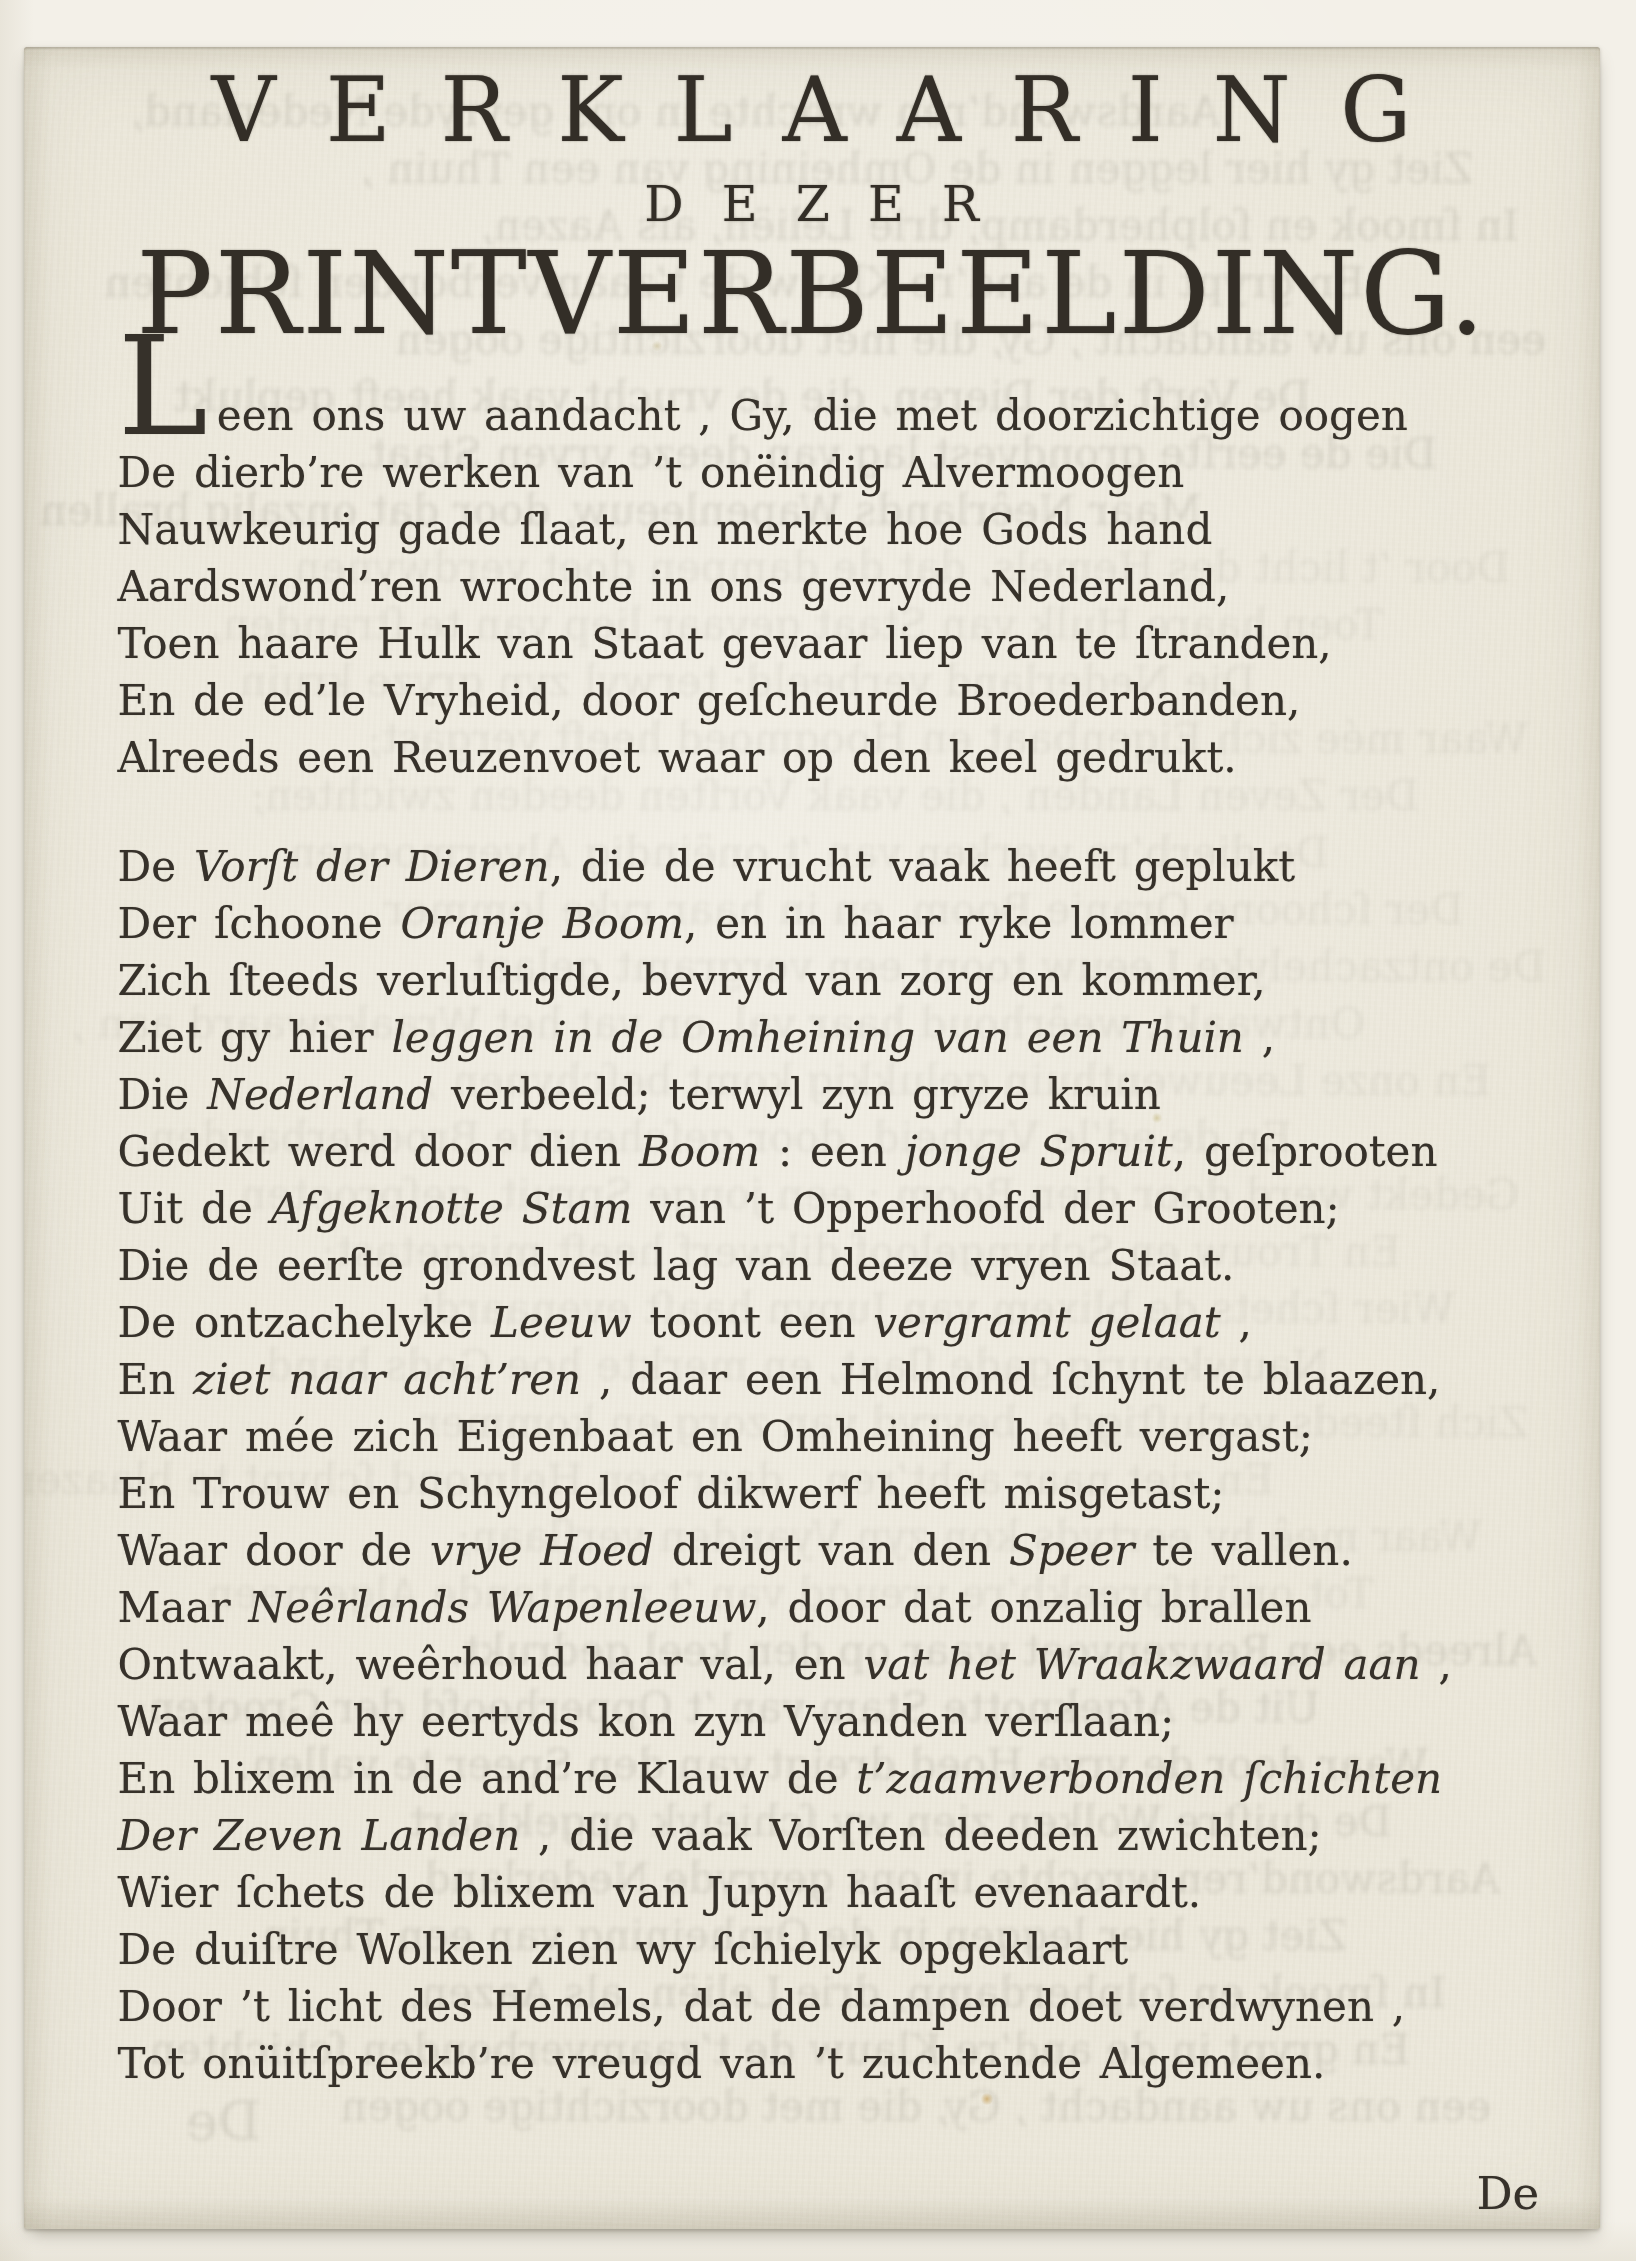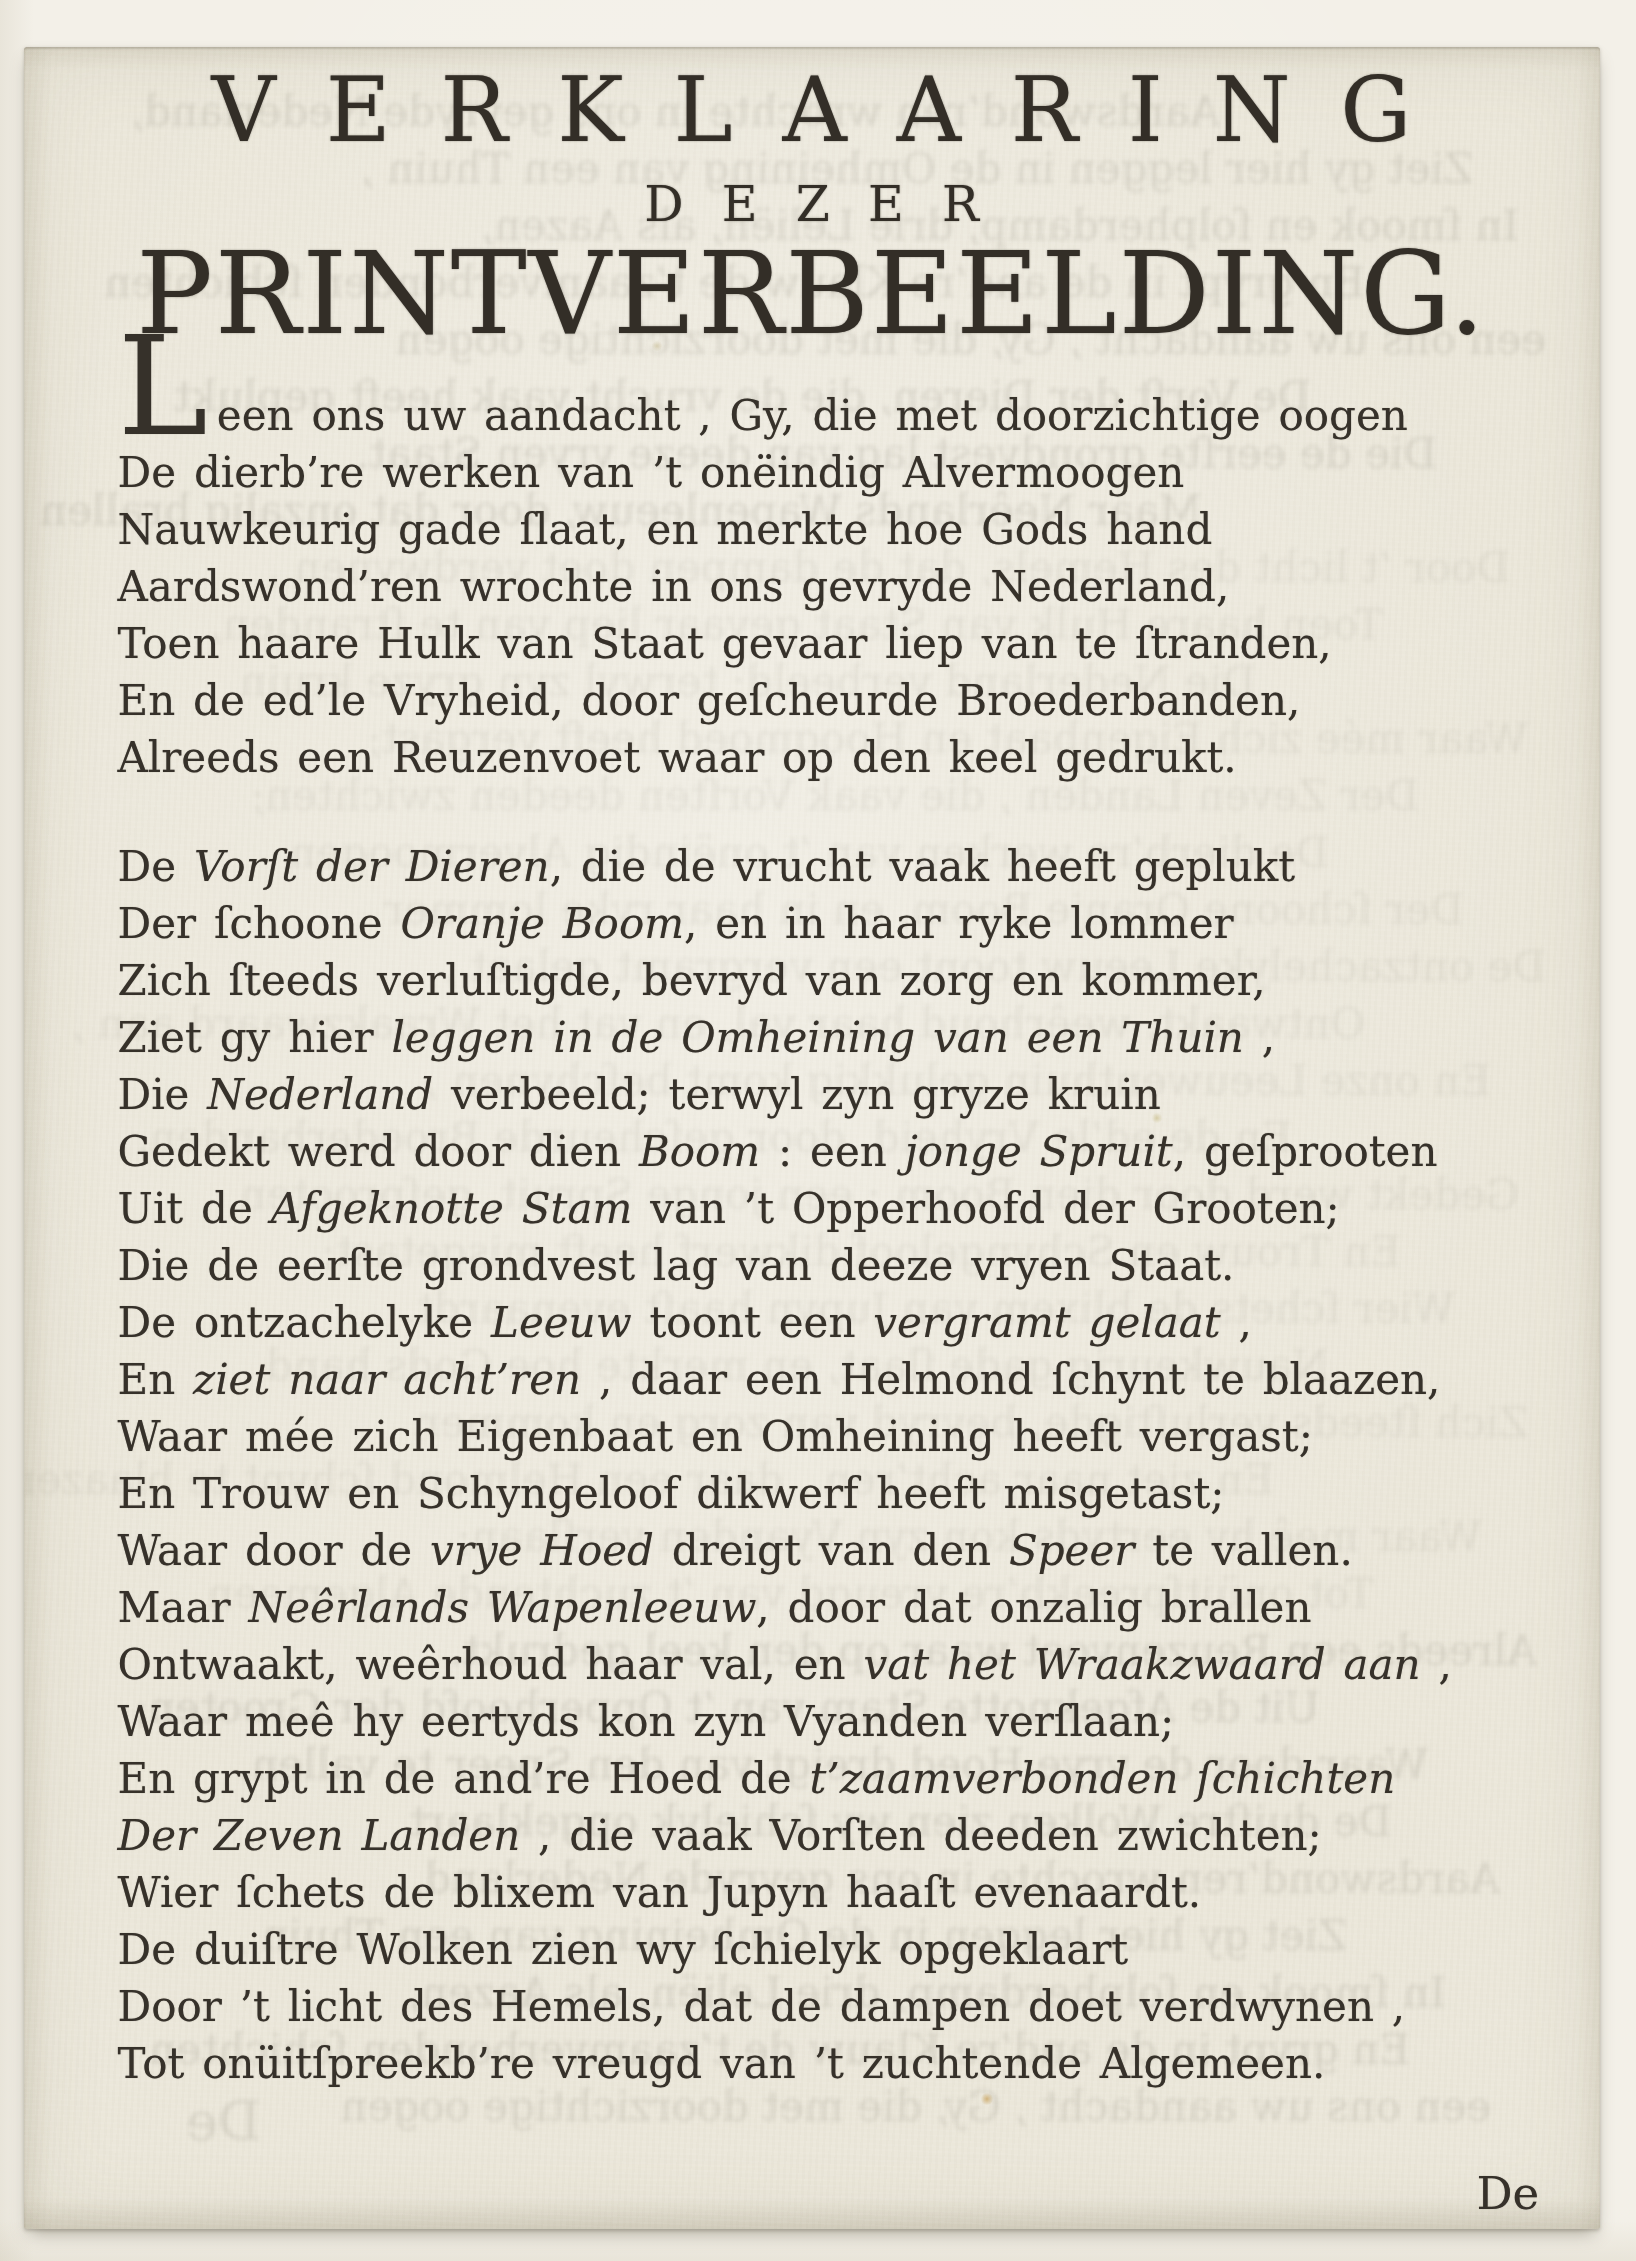--- a/index.html
+++ b/index.html
@@ -161,21 +161,21 @@
             <div class="line"><span>Uit de </span><span class="it">Afgeknotte Stam</span><span> van ’t Opperhoofd der Grooten;</span></div>
             <div class="line"><span>Die de eerſte grondvest lag van deeze vryen Staat.</span></div>
             <div class="line"><span>De ontzachelyke </span><span class="it">Leeuw</span><span> toont een </span><span class="it">vergramt gelaat</span><span> ,</span></div>
             <div class="line"><span>En </span><span class="it">ziet naar acht’ren</span><span> , daar een Helmond ſchynt te blaazen,</span></div>
             <div class="line"><span>Waar mée zich Eigenbaat en Omheining heeft vergast;</span></div>
             <div class="line"><span>En Trouw en Schyngeloof dikwerf heeft misgetast;</span></div>
             <div class="line"><span>Waar door de </span><span class="it">vrye Hoed</span><span> dreigt van den </span><span class="it">Speer</span><span> te vallen.</span></div>
             <div class="line"><span>Maar </span><span class="it">Neêrlands Wapenleeuw</span><span>, door dat onzalig brallen</span></div>
             <div class="line"><span>Ontwaakt, weêrhoud haar val, en </span><span class="it">vat het Wraakzwaard aan</span><span> ,</span></div>
             <div class="line"><span>Waar meê hy eertyds kon zyn Vyanden verſlaan;</span></div>
-            <div class="line"><span>En grypt in de and’re Hoed de </span><span class="it">t’zaamverbonden ſchichten</span></div>
+            <div class="line"><span>En blixem in de and’re Klauw de </span><span class="it">t’zaamverbonden ſchichten</span></div>
             <div class="line"><span class="it">Der Zeven Landen</span><span> , die vaak Vorſten deeden zwichten;</span></div>
             <div class="line"><span>Wier ſchets de blixem van Jupyn haaſt evenaardt.</span></div>
             <div class="line"><span>De duiſtre Wolken zien wy ſchielyk opgeklaart</span></div>
             <div class="line"><span>Door ’t licht des Hemels, dat de dampen doet verdwynen ,</span></div>
             <div class="line"><span>Tot onüitſpreekb’re vreugd van ’t zuchtende Algemeen.</span></div>
           </div>
         </div>
       <div class="catchword">De</div>
     </div>
   </div>

